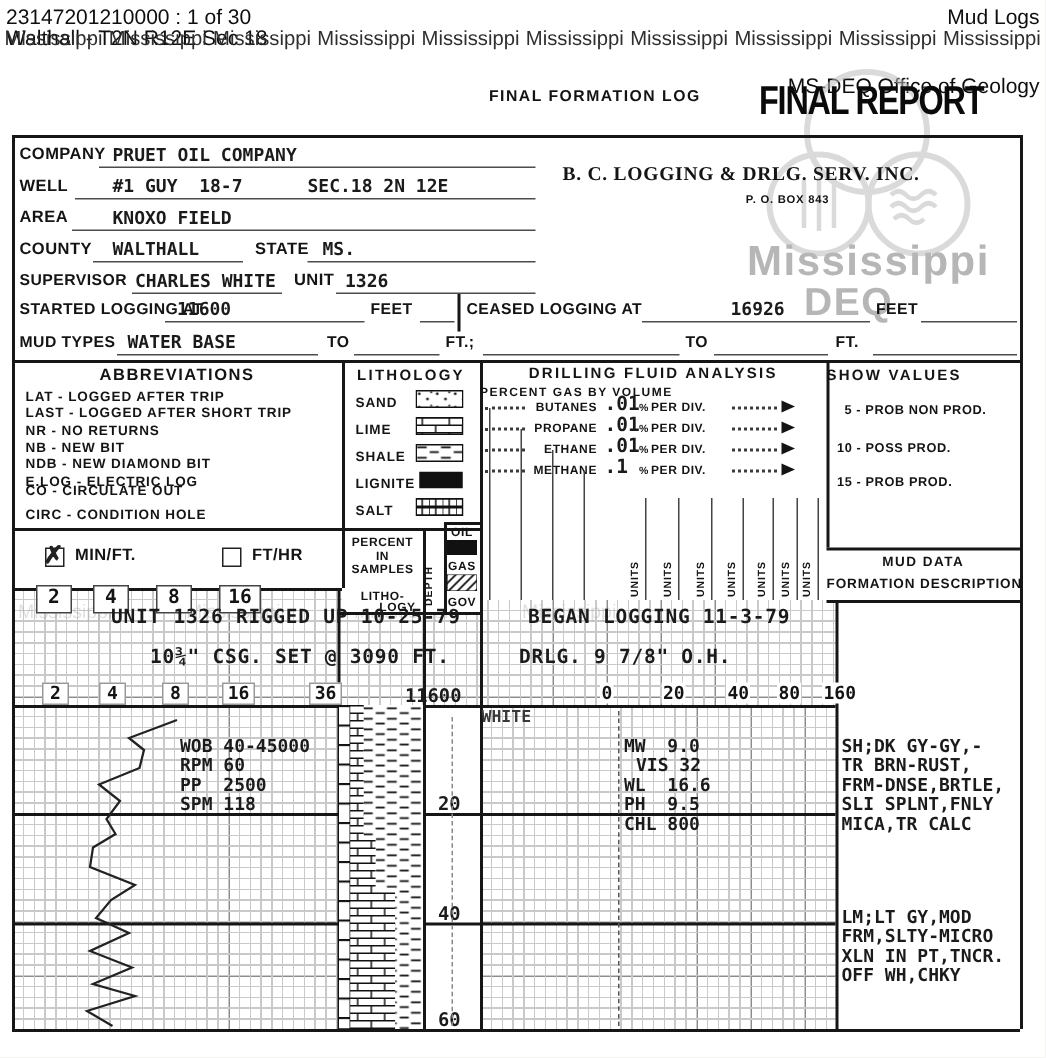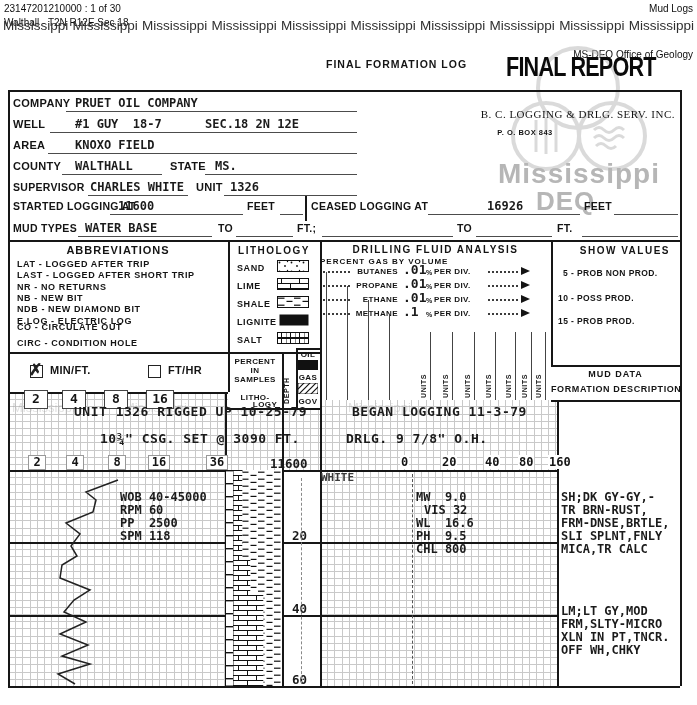--- a/index.html
+++ b/index.html
@@ -1,19 +1,19 @@
 <!DOCTYPE html>
 <html><head>
 <meta charset="utf-8">
 <style>
   html,body{margin:0;padding:0;background:#ededea;}
   .page{position:relative;width:697px;height:705px;background:#ffffff;overflow:hidden;
         font-family:"Liberation Sans",sans-serif;color:#141414;}
   .abs{position:absolute;}
-  .meta{font-size:10px;color:#0e0e0e;}
+  .meta{font-size:14px;color:#0e0e0e;}
   .lbl{position:absolute;font-weight:bold;font-size:11px;letter-spacing:.3px;white-space:pre;}
   .lbl.sm{font-size:10.5px;}
   .tw{position:absolute;font-family:"DejaVu Sans Mono",monospace;font-weight:bold;font-size:12px;
       white-space:pre;color:#1b1b1b;}
   .u{position:absolute;height:1px;background:#4c4c4c;}
   .hl{position:absolute;background:#161616;height:1.5px;}
   .vl{position:absolute;background:#161616;width:1.5px;}
   .box{position:absolute;background:#fff;}
   .grid{position:absolute;background-image:
     repeating-linear-gradient(to right,#c9c9c9 0,#c9c9c9 1px,transparent 1px,transparent 7.2px),
@@ -36,22 +36,22 @@
        font-family:"DejaVu Sans Mono",monospace;font-weight:bold;font-size:12px;line-height:13px;}
   .gastick{position:absolute;background:#fff;padding:0 1px;
        font-family:"DejaVu Sans Mono",monospace;font-weight:bold;font-size:12px;}
   .dashv{position:absolute;width:0;border-left:1px dashed #555;}
   .wmgray{position:absolute;color:#b6b6b6;font-weight:bold;letter-spacing:1px;}
   .wmrow{position:absolute;left:0;right:0;top:688;display:flex;justify-content:space-between;
        padding:0 3px;font-size:13.5px;color:#2f2f2f;}
   .wmfaint{position:absolute;color:#9a9a9a;opacity:.3;font-size:13px;}
   .stamp{position:absolute;font-weight:bold;font-size:27px;letter-spacing:-1px;
        transform:scaleX(.8);transform-origin:left center;color:#0a0a0a;}
-  .serifname{position:absolute;font-family:"Liberation Serif",serif;font-weight:normal;
-       font-size:11px;letter-spacing:.5px;text-align:right;}
+  .serifname{position:absolute;font-family:"Liberation Serif",serif;font-weight:bold;
+       font-size:13px;letter-spacing:.5px;text-align:left;}
   .tiny{position:absolute;font-size:7.5px;font-weight:bold;letter-spacing:.5px;text-align:center;}
 </style>
 </head>
 <body>
 
 <div class="page">
 
   
   <svg width="0" height="0">
     <defs>
@@ -313,21 +313,21 @@
   <div class="abs" style="left:545px;top:332px;width:1px;height:68px;background:#444;"></div>
   <div class="vtext" style="left:420px;top:353px;height:45px;">UNITS</div>
   <div class="vtext" style="left:442px;top:353px;height:45px;">UNITS</div>
   <div class="vtext" style="left:464px;top:353px;height:45px;">UNITS</div>
   <div class="vtext" style="left:485px;top:353px;height:45px;">UNITS</div>
   <div class="vtext" style="left:505px;top:353px;height:45px;">UNITS</div>
   <div class="vtext" style="left:521px;top:353px;height:45px;">UNITS</div>
   <div class="vtext" style="left:535px;top:353px;height:45px;">UNITS</div>
 
   
-  <div class="lbl" style="left:551px;top:245px;width:119px;text-align:right;letter-spacing:1.5px;font-size:10px;">SHOW VALUES</div>
+  <div class="lbl" style="left:551px;top:245px;width:119px;text-align:left;letter-spacing:1.5px;font-size:10px;">SHOW VALUES</div>
   <div class="small" style="left:563px;top:268px;font-size:8.5px;">5 - PROB NON PROD.</div>
   <div class="small" style="left:558px;top:293px;font-size:8.5px;">10 - POSS PROD.</div>
   <div class="small" style="left:558px;top:316px;font-size:8.5px;">15 - PROB PROD.</div>
 
   
   <div class="small9" style="left:551px;top:369px;width:129px;text-align:center;letter-spacing:1px;">MUD DATA</div>
   <div class="small9" style="left:551px;top:384px;width:129px;text-align:center;">FORMATION DESCRIPTION</div>
 
   
   <div class="vl" style="left:225px;top:392px;height:294px;"></div>

